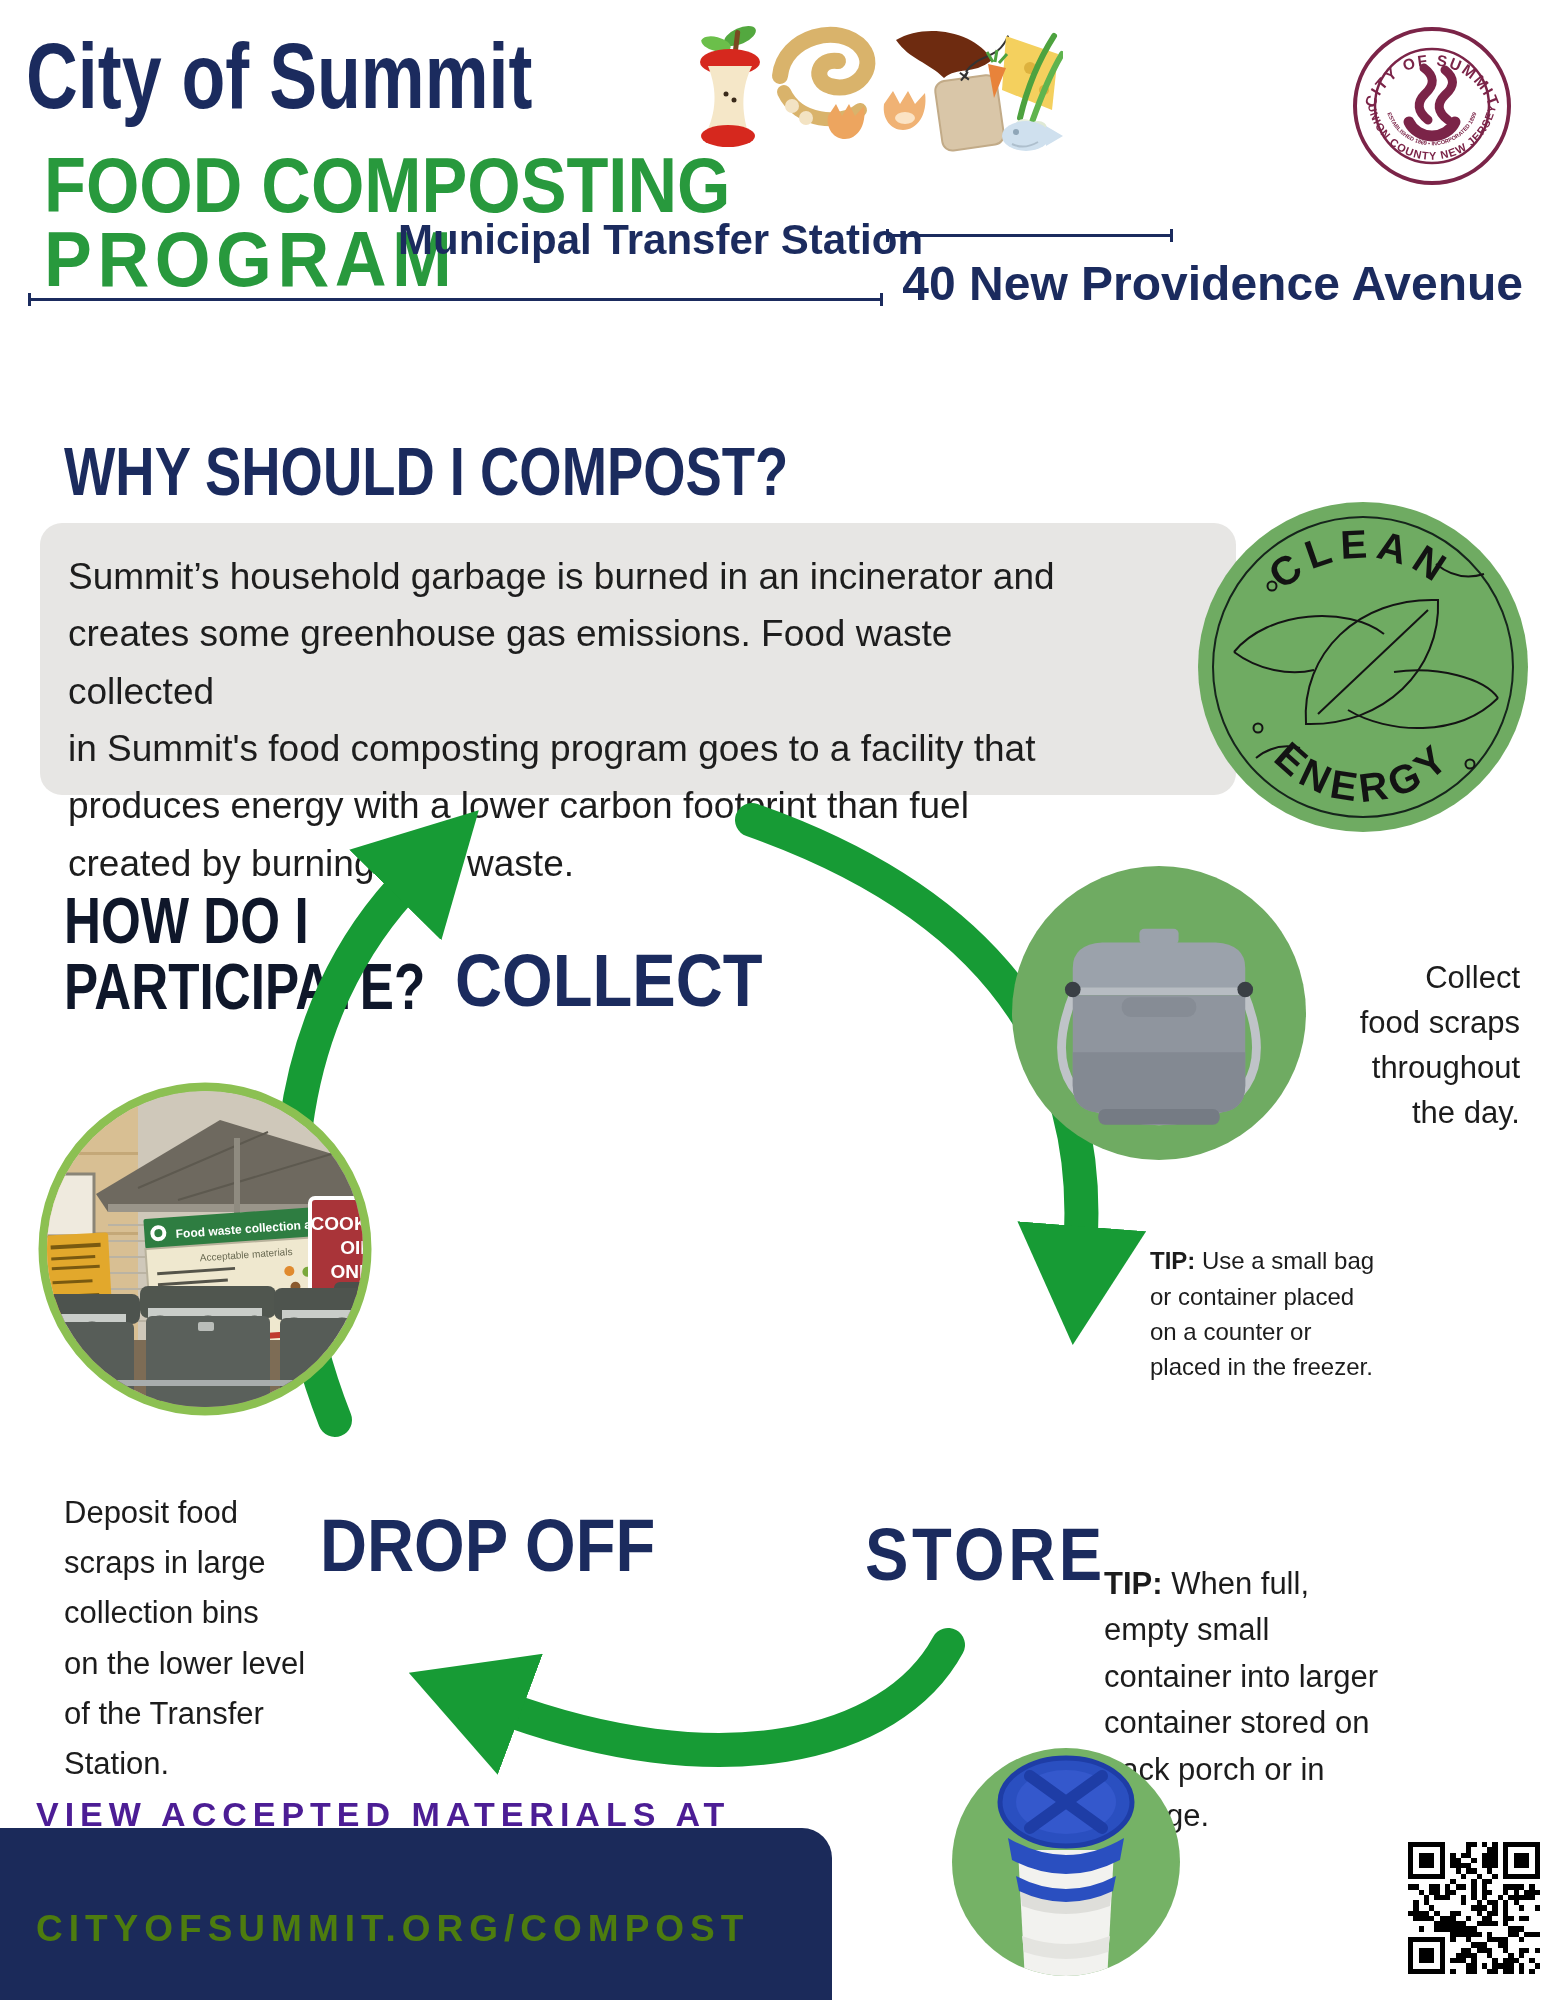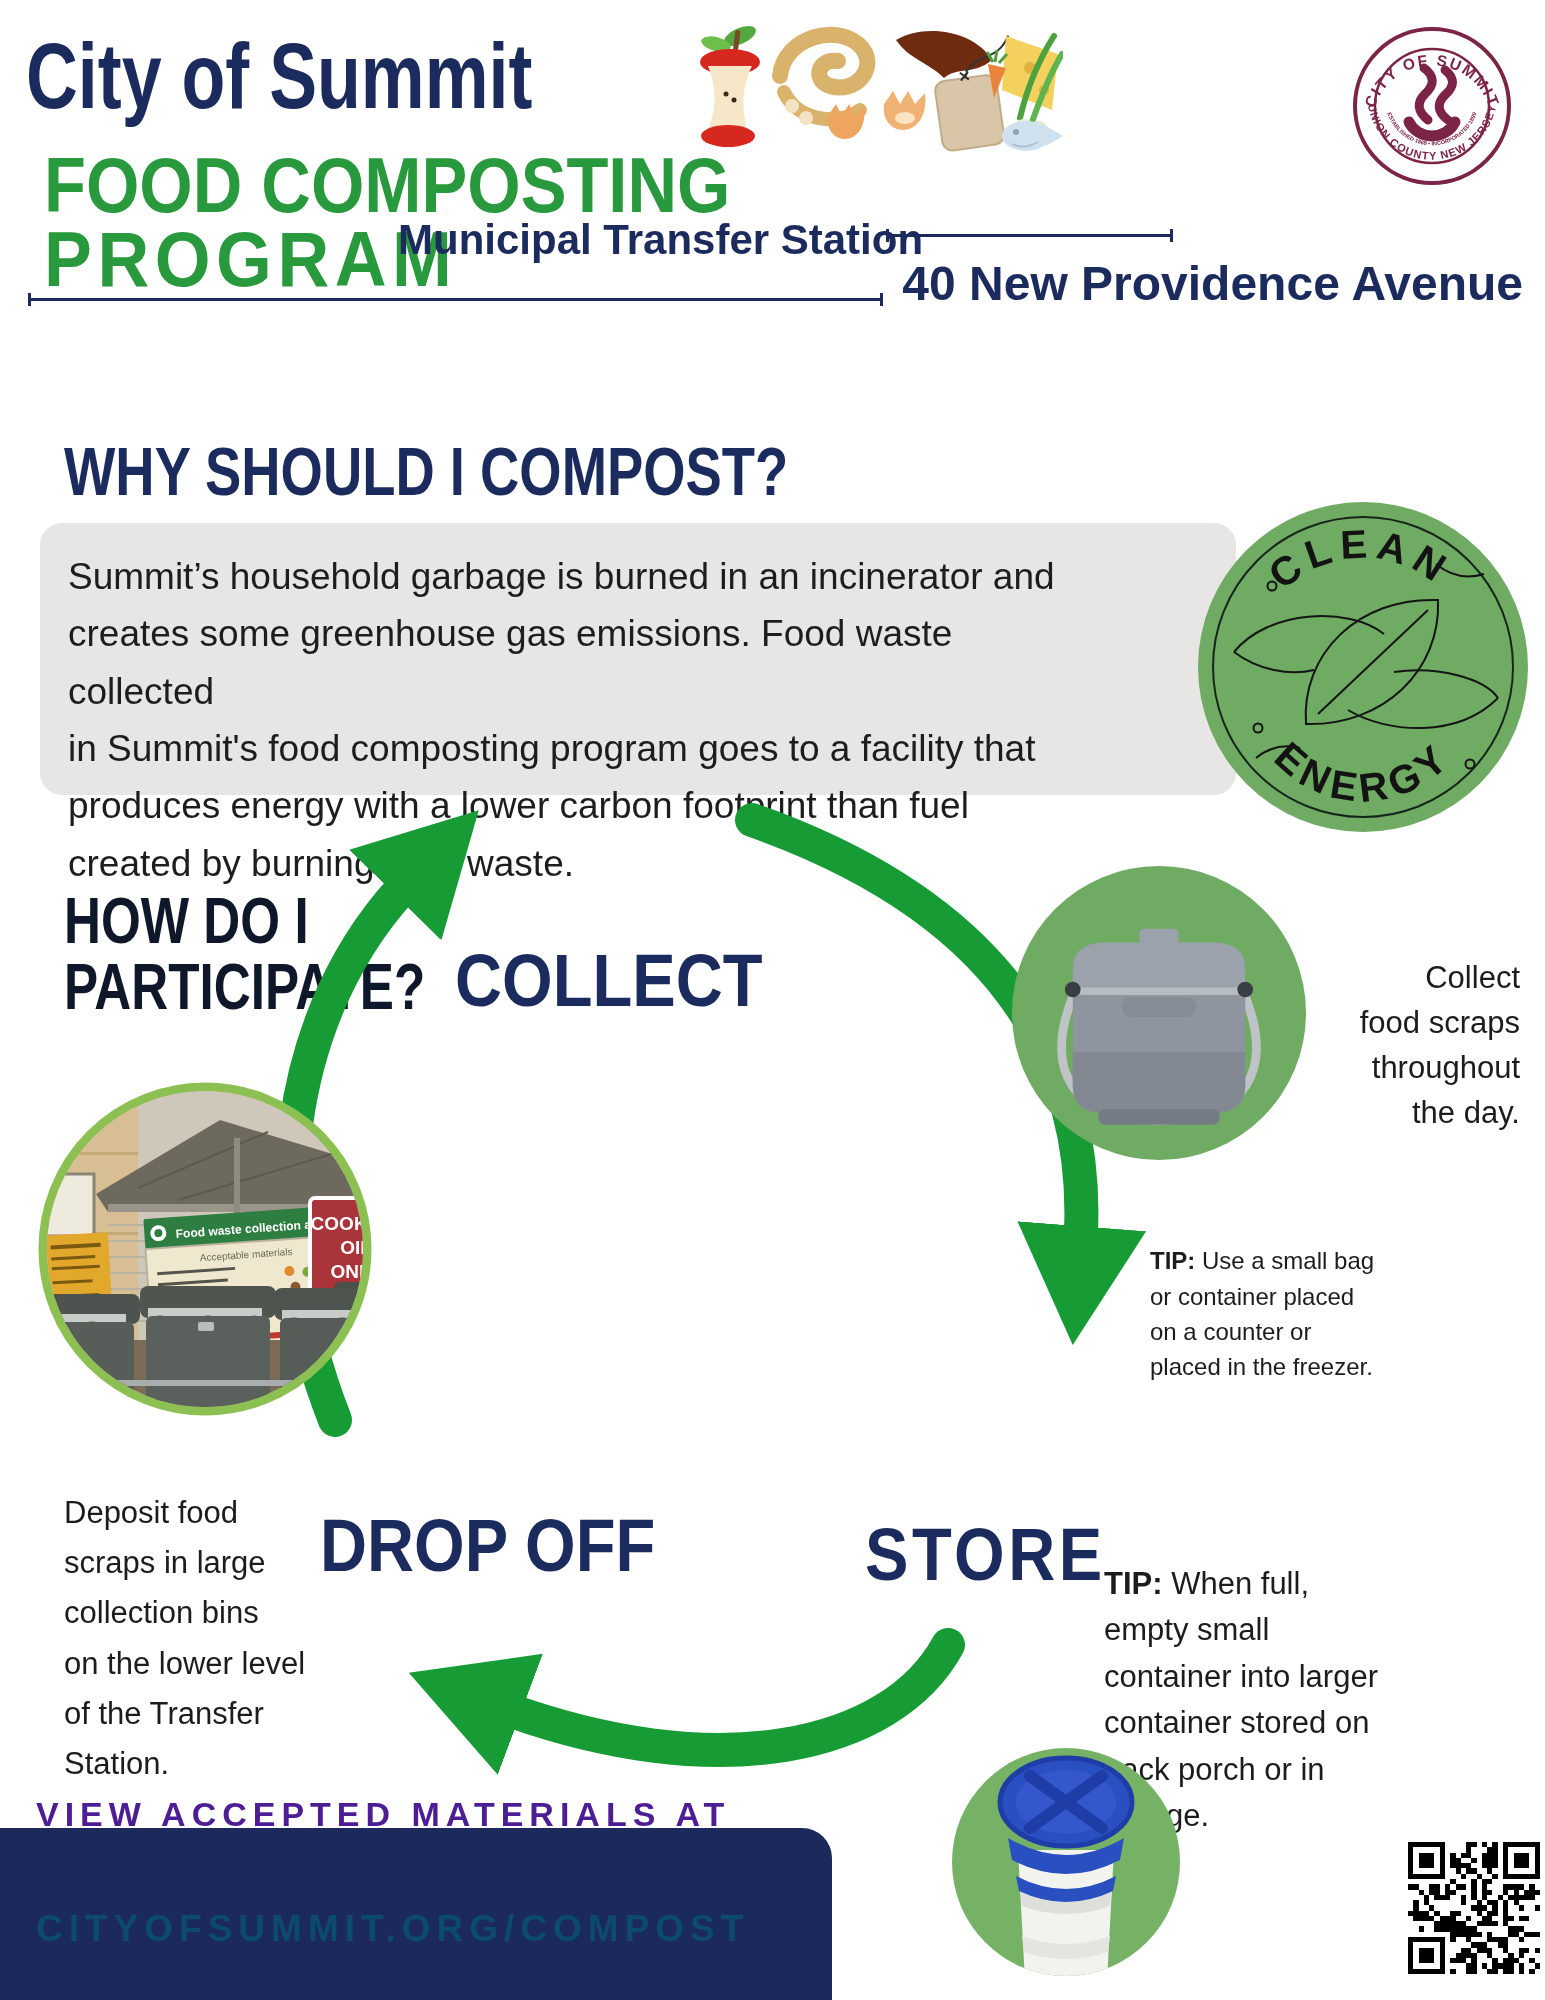--- a/index.html
+++ b/index.html
@@ -22,21 +22,21 @@
   .graybox{left:40px;top:523px;width:1196px;height:272px;background:#e7e6e4;border-radius:22px}
   .graytext{left:68px;top:548px;width:1000px;font-size:37px;line-height:1.55;color:#1d1d1d}
   .part-h{left:64px;top:888px;font-size:64px;line-height:66px;color:#0f172a}
   .step{font-size:74px;font-weight:800;color:#1b2b5e;white-space:nowrap;transform:scaleX(0.88);transform-origin:0 0}
   .collect-cap{left:1290px;top:956px;width:230px;font-size:31px;line-height:1.45;text-align:right}
   .tip1{left:1150px;top:1208px;width:382px;font-size:24px;line-height:1.47}
   .tip2{left:1104px;top:1514px;width:372px;font-size:31px;line-height:1.5;text-align:left}
   .deposit{left:64px;top:1488px;width:320px;font-size:31px;line-height:1.62}
   .footerbar{left:0;top:1828px;width:832px;height:172px;background:#1b2a5a;border-radius:0 30px 0 0}
   .f1{left:36px;top:1795px;font-size:34px;letter-spacing:6px;font-weight:bold;color:#4c1d95;white-space:nowrap}
-  .f2{left:36px;top:1908px;font-size:37px;letter-spacing:6px;font-weight:bold;color:#0c4a6e;white-space:nowrap}
+  .f2{left:36px;top:1908px;font-size:37px;letter-spacing:6px;font-weight:bold;color:#4d7c0f;white-space:nowrap}
   .qr{left:1408px;top:1842px;width:132px;height:132px;background:#fff}
   svg text{font-family:"Liberation Sans",sans-serif}
 </style>
 </head>
 <body>
 
 <div class="abs title navy">City of Summit</div>
 <div class="abs prog1 green">FOOD COMPOSTING</div>
 <div class="abs prog2 green">PROGRAM</div>
 <div class="abs muni navy">Municipal Transfer Station</div>

